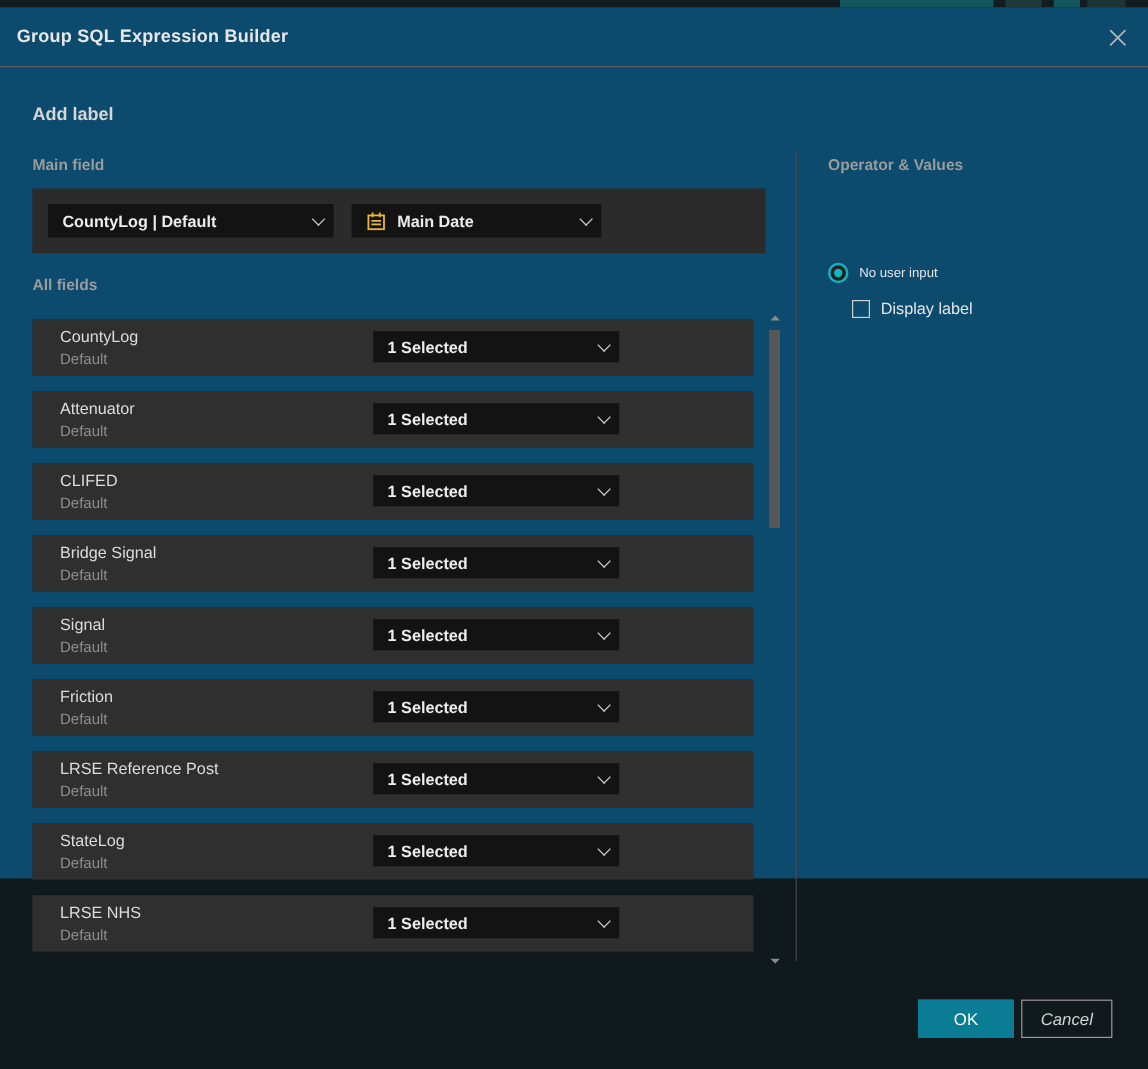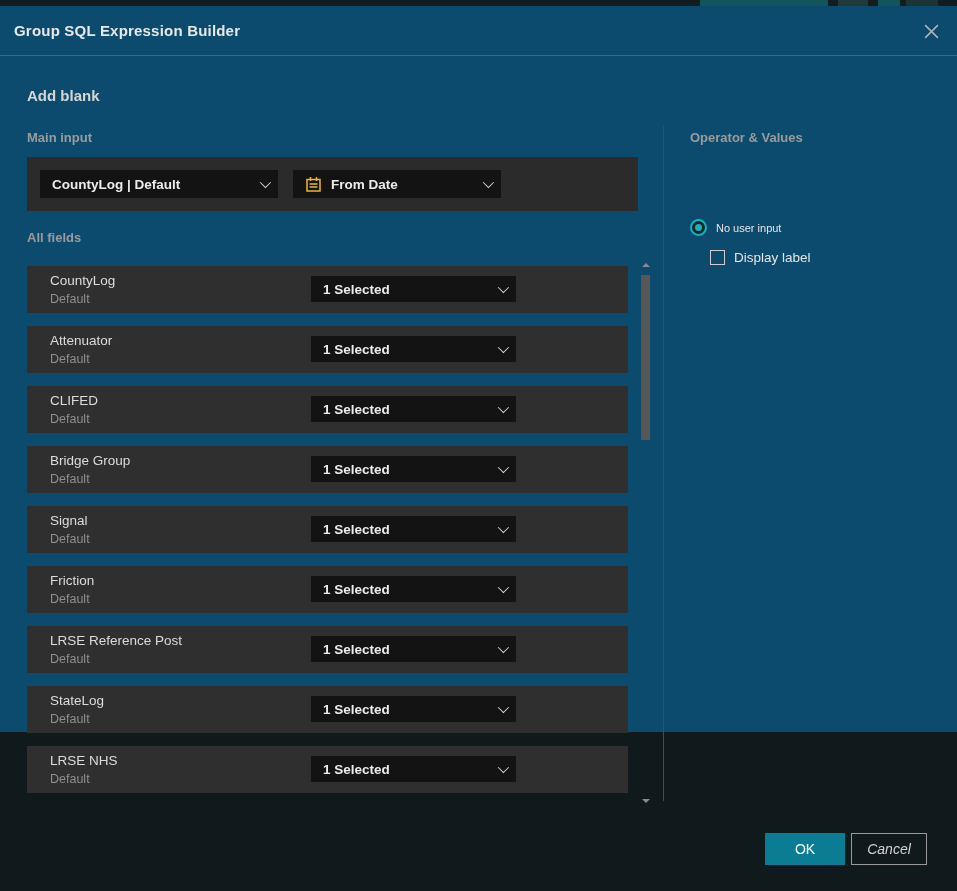--- a/index.html
+++ b/index.html
@@ -109,37 +109,37 @@
 
   <div class="titlebar">
     <span class="title">Group SQL Expression Builder</span>
     <button class="close-btn">
       <svg viewBox="0 0 16 16" fill="none">
         <path d="M2 2 L14 14 M14 2 L2 14"></path>
       </svg>
     </button>
   </div>
 
-  <div class="section-title" style="left:27px; top:81px;">Add blank</div>
-
-  <div class="group-label" style="left:27px; top:124px;">Main input</div>
+  <div class="section-title" style="left:27px; top:81px;">Add label</div>
+
+  <div class="group-label" style="left:27px; top:124px;">Main field</div>
   <div class="main-panel">
     <div class="select" style="left:13px; top:13px; width:238px;">
       <span class="sel-text">CountyLog | Default</span>
       <span class="chevron"></span>
     </div>
     <div class="select" style="left:266px; top:13px; width:208px;">
       <svg class="cal-icon" viewBox="0 0 17 17" fill="none" stroke="#edb62f" stroke-width="1.5">
         <rect x="2" y="3.5" width="13" height="11.5"></rect>
         <line x1="5.5" y1="1" x2="5.5" y2="5"></line>
         <line x1="11.5" y1="1" x2="11.5" y2="5"></line>
         <line x1="4.5" y1="8" x2="12.5" y2="8"></line>
         <line x1="4.5" y1="11" x2="12.5" y2="11"></line>
       </svg>
-      <span class="sel-text">From Date</span>
+      <span class="sel-text">Main Date</span>
       <span class="chevron"></span>
     </div>
   </div>
 
   <div class="group-label" style="left:27px; top:224px;">All fields</div>
   <div class="all-fields-list">
       <div class="field-row">
       <div class="fr-name">CountyLog</div>
       <div class="fr-sub">Default</div>
       <div class="select">
@@ -157,21 +157,21 @@
     </div>
       <div class="field-row">
       <div class="fr-name">CLIFED</div>
       <div class="fr-sub">Default</div>
       <div class="select">
         <span class="sel-text">1 Selected</span>
         <span class="chevron"></span>
       </div>
     </div>
       <div class="field-row">
-      <div class="fr-name">Bridge Group</div>
+      <div class="fr-name">Bridge Signal</div>
       <div class="fr-sub">Default</div>
       <div class="select">
         <span class="sel-text">1 Selected</span>
         <span class="chevron"></span>
       </div>
     </div>
       <div class="field-row">
       <div class="fr-name">Signal</div>
       <div class="fr-sub">Default</div>
       <div class="select">

